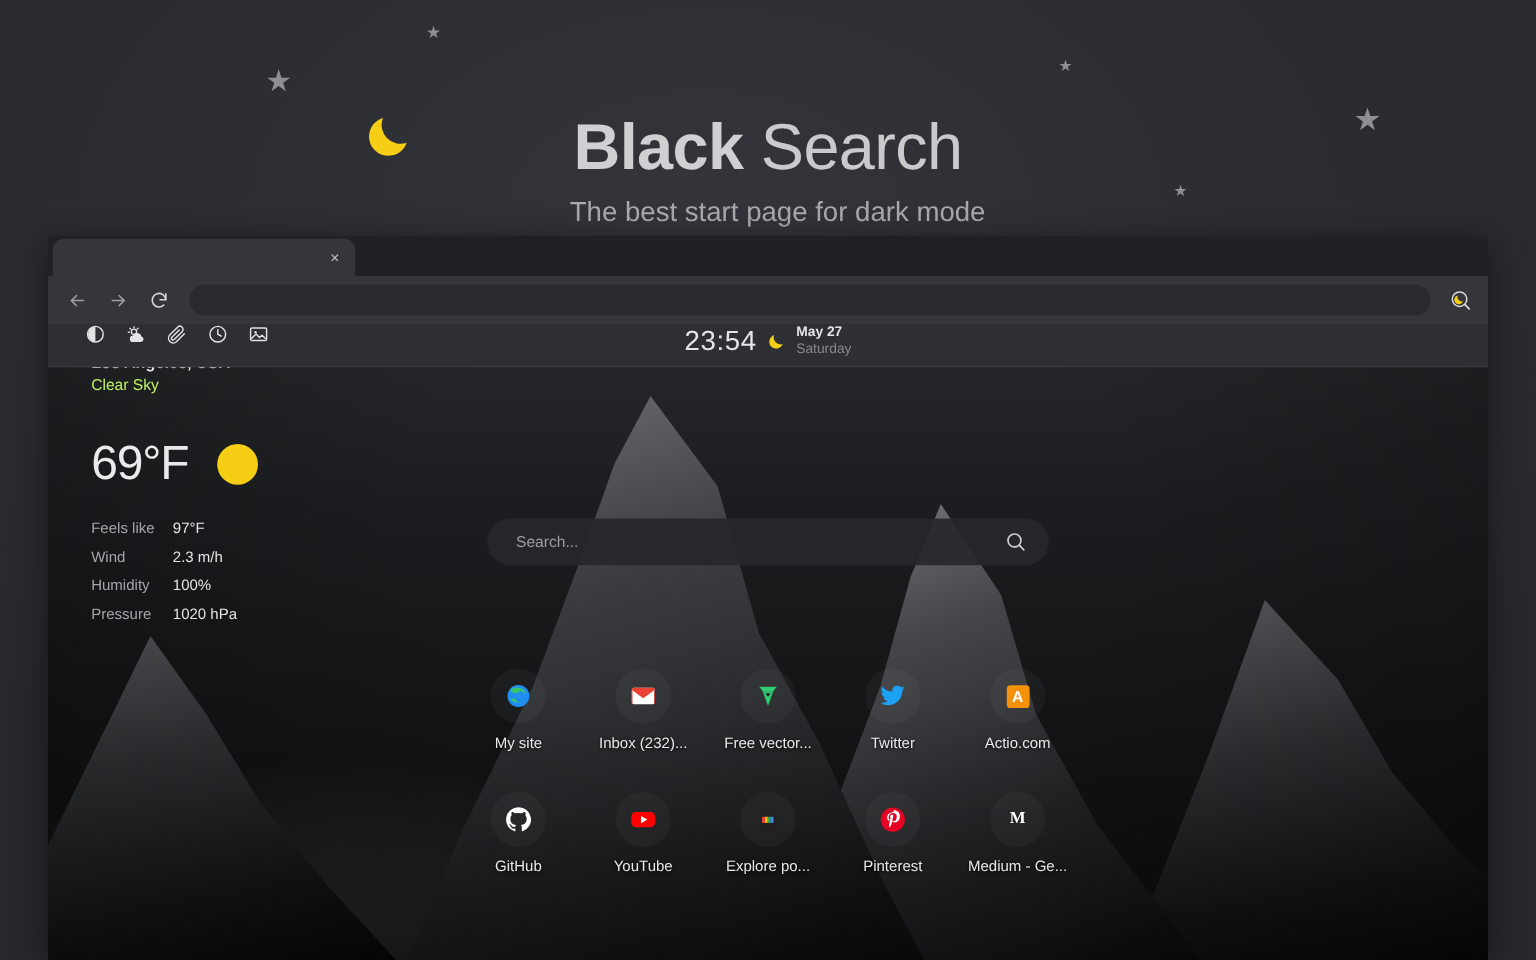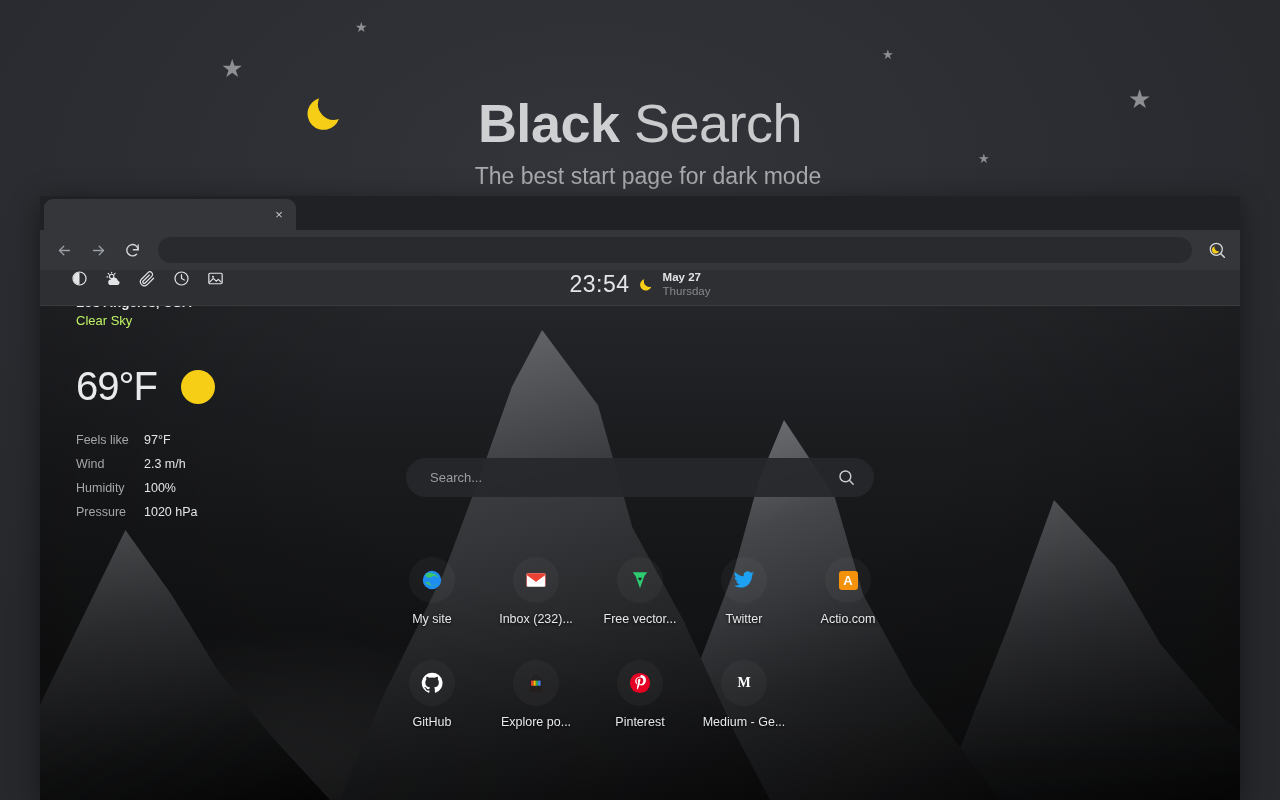--- a/index.html
+++ b/index.html
@@ -228,21 +228,21 @@
     background: #f6ce16;
   }
   #weather-stats { margin-top: 24px; }
   .stat-row { display: flex; font-size: 12.5px; margin-bottom: 10px; }
   .stat-label { width: 68px; color: #a5a6a9; }
   .stat-value { color: #e4e5e7; }
 
   
   #center-search {
     position: absolute;
-    left: 50%; top: 188px;
+    left: 50%; top: 162px;
     transform: translateX(-50%);
     width: 468px; height: 39px;
     background: rgba(38,39,42,.92);
     border-radius: 20px;
     display: flex;
     align-items: center;
     padding: 0 18px 0 24px;
     z-index: 4;
     cursor: text;
   }
@@ -407,21 +407,21 @@
 
       </div>
 
       <div id="clock-cluster">
         <span id="clock-time">23:54</span>
         <svg id="clock-moon" viewBox="0 0 24 24">
           <path d="M20.5 15.4A9 9 0 0 1 9.2 3.6 9.2 9.2 0 1 0 20.5 15.4z" fill="#f6ce16"></path>
         </svg>
         <div id="date-block">
           <div id="date-primary">May 27</div>
-          <div id="date-secondary">Thursday</div>
+          <div id="date-secondary">Saturday</div>
         </div>
       </div>
     </div>
 
     <div id="weather-panel">
       <div id="weather-city">Los Angeles, USA</div>
       <div id="weather-cond">Clear Sky</div>
       <div id="weather-main">
         <div id="weather-temp">69°F</div>
         <div id="weather-sun"></div>
@@ -507,20 +507,29 @@
           <div class="shortcut-tile">
             <svg viewBox="0 0 24 24" class="fav">
               <path d="M12 .8a11.2 11.2 0 0 0-3.6 21.8c.6.1.8-.2.8-.5v-2c-3.2.7-3.9-1.4-3.9-1.4a3 3 0 0 0-1.3-1.7c-1-.7.1-.7.1-.7a2.4 2.4 0 0 1 1.8 1.2 2.5 2.5 0 0 0 3.3.9 2.4 2.4 0 0 1 .7-1.5c-2.5-.3-5.2-1.3-5.2-5.7a4.5 4.5 0 0 1 1.2-3.1 4.2 4.2 0 0 1 .1-3s1-.3 3.2 1.2a11 11 0 0 1 5.8 0c2.2-1.5 3.2-1.2 3.2-1.2a4.2 4.2 0 0 1 .1 3 4.5 4.5 0 0 1 1.2 3.1c0 4.4-2.7 5.4-5.2 5.7a2.7 2.7 0 0 1 .8 2.1v3.1c0 .3.2.6.8.5A11.2 11.2 0 0 0 12 .8z" fill="#ffffff"></path>
             </svg>
           </div>
           <div class="shortcut-label">GitHub</div>
         </div>
         <div class="shortcut">
           <div class="shortcut-tile">
             <svg viewBox="0 0 24 24" class="fav">
+              <rect x="1.2" y="5" width="21.6" height="14" rx="4.4" fill="#ff0000"></rect>
+              <path d="M10 8.7 15.8 12 10 15.3z" fill="#ffffff"></path>
+            </svg>
+          </div>
+          <div class="shortcut-label">YouTube</div>
+        </div>
+        <div class="shortcut">
+          <div class="shortcut-tile">
+            <svg viewBox="0 0 24 24" class="fav">
               <path d="M5.4 8.2h13.2V21a1.3 1.3 0 0 1-1.3 1.3H6.7A1.3 1.3 0 0 1 5.4 21z" fill="#241f1f"></path>
               <rect x="6.6" y="9.4" width="2.6" height="5.6" fill="#ea4335"></rect>
               <rect x="9.2" y="9.4" width="2.6" height="5.6" fill="#fbbc04"></rect>
               <rect x="11.8" y="9.4" width="2.6" height="5.6" fill="#34a853"></rect>
               <rect x="14.4" y="9.4" width="2.6" height="5.6" fill="#4285f4"></rect>
               <path d="M8.4 8.2a3.6 3.6 0 0 1 7.2 0" fill="none" stroke="#241f1f" stroke-width="1.5"></path>
             </svg>
           </div>
           <div class="shortcut-label">Explore po...</div>
         </div>

